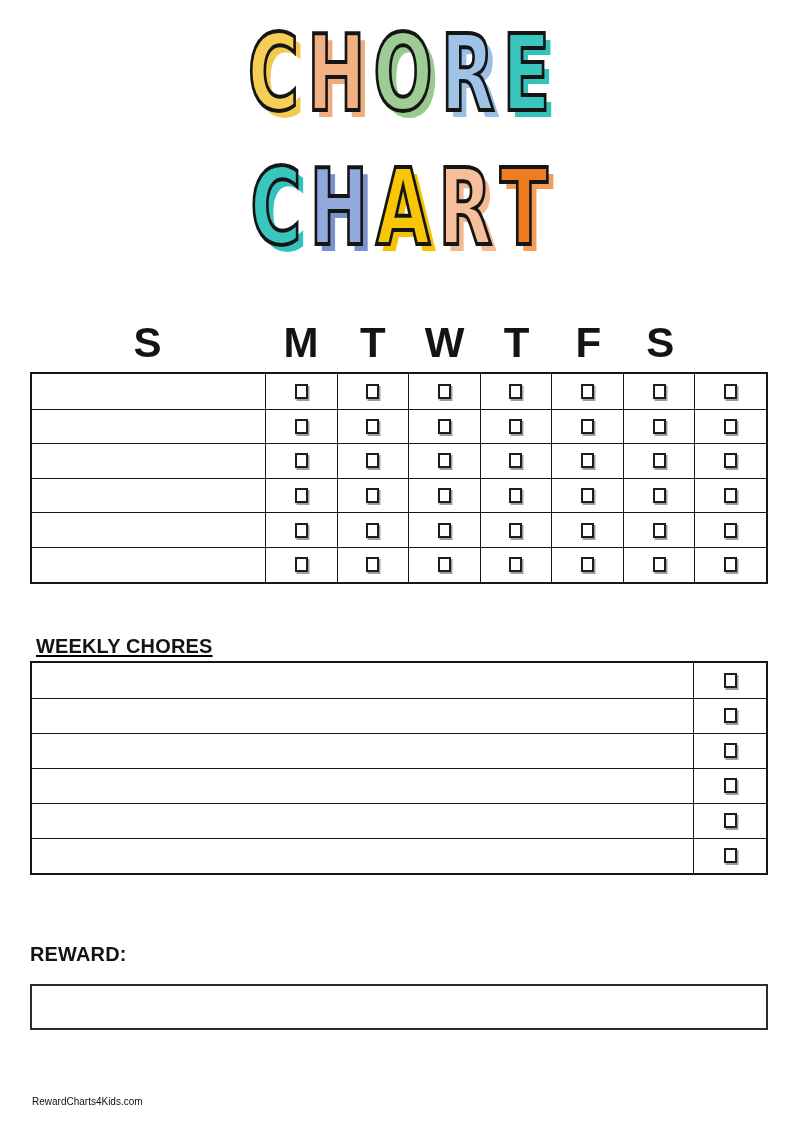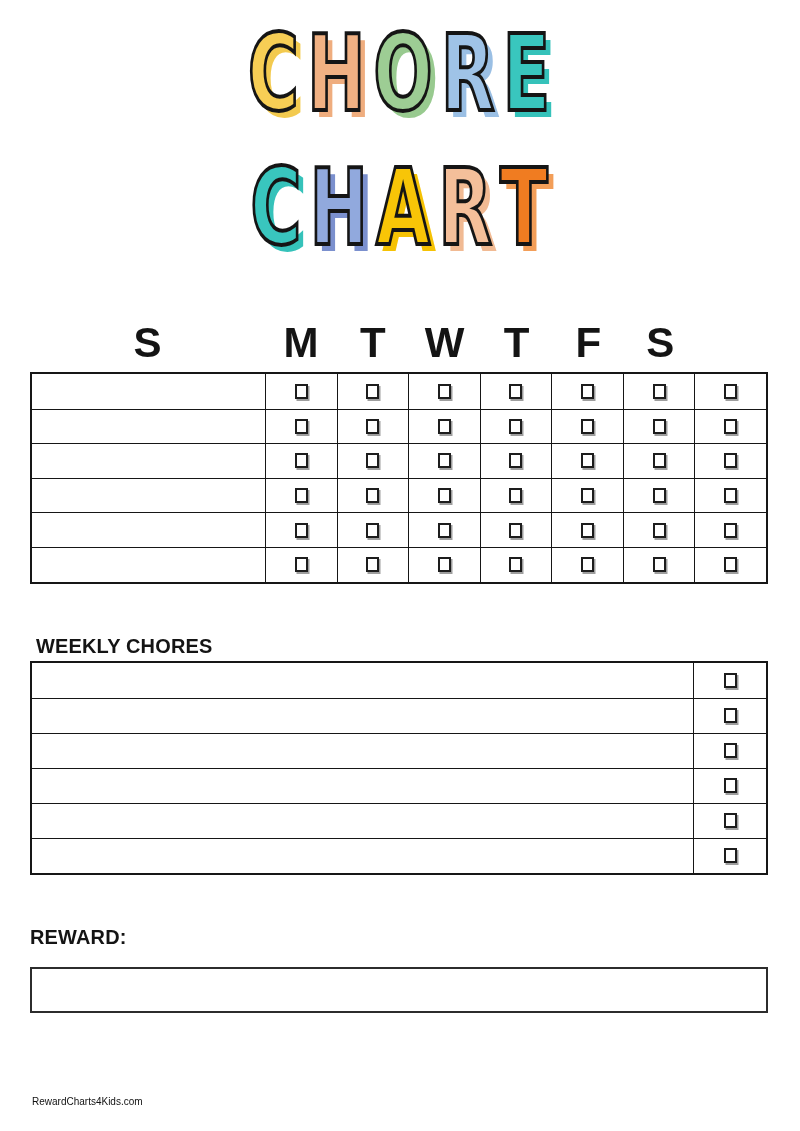--- a/index.html
+++ b/index.html
@@ -72,24 +72,24 @@
 
   .checkbox {
     display:inline-block;
     width:13px; height:15px;
     border:2px solid #1d1d1d;
     background:#fff;
     box-shadow:1.5px 2px 0 #9e9e9e;
   }
 
   
-  .weekly-heading-row { margin-top:50px; margin-bottom:3px; padding-left:6px; height:24px; display:flex; align-items:flex-end; }
-
-  
-  .reward-heading-row { margin-top:49px; height:25px; display:flex; align-items:flex-end; }
+  .weekly-heading-row { margin-top:50px; margin-bottom:3px; padding-left:6px; height:24px; display:flex; align-items:flex-end;text-decoration:underline; }
+
+  
+  .reward-heading-row { margin-top:66px; height:25px; display:flex; align-items:flex-end; }
   .reward-box {
     margin-top:18px;
     height:46px;
     border:2px solid #2c2c2c;
     background:#fff;
   }
 
   
   .footer-text {
     position:absolute;

